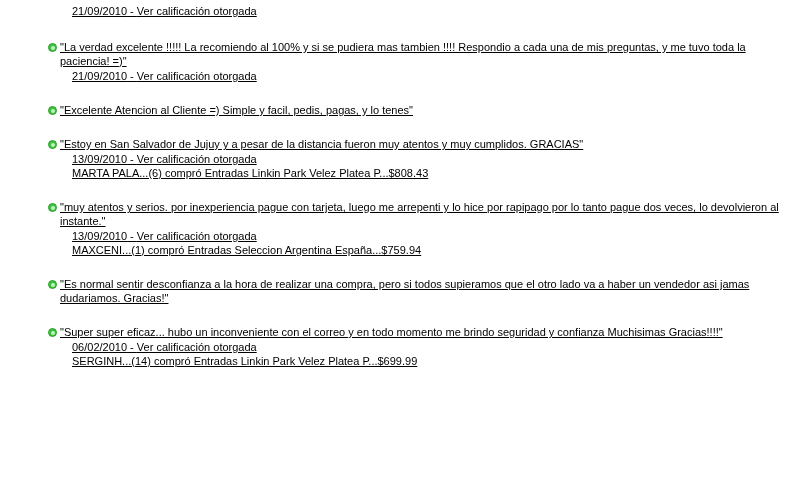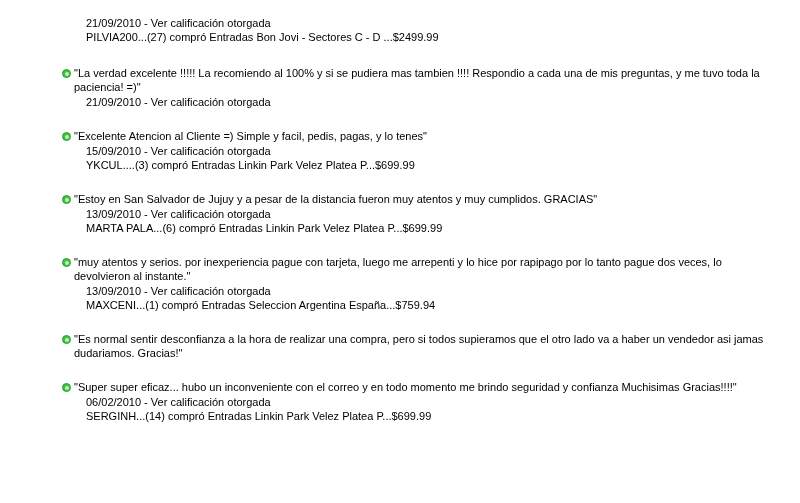--- a/index.html
+++ b/index.html
@@ -10,21 +10,22 @@
   body {
     width: 800px;
     height: 503px;
     font-family: "Liberation Sans", sans-serif;
     color: #000000;
     font-size: 11px;
     overflow: hidden;
   }
   .feedback-list {
     padding: 0;
-    margin: 16px;
+    margin: 2px;
+    text-decoration: underline;
   }
   .feedback-item {
     position: relative;
     padding-left: 58px;
     padding-right: 12px;
     margin-bottom: 13px;
   }
   .feedback-item.first-partial {
     padding-top: 0;
   }
@@ -72,47 +73,42 @@
   }
 </style>
 </head>
 <body>
 
 <div class="feedback-list">
 
   <div class="feedback-item first-partial" style="margin-top:4px;">
     <div class="meta">
       <div class="meta-line"><span>21/09/2010</span><span> - </span><span class="rating-link">Ver calificación otorgada</span></div>
-      <div class="meta-line buyer-line">PILVIA200...(27) compró Entradas Bon Jovi - Sectores C - D ...$2499.99</div>
     </div>
   </div>
 
   <div class="feedback-item" style="margin-top:22px;">
     <span class="bullet"></span>
     <div class="comment">"La verdad excelente !!!!! La recomiendo al 100% y si se pudiera mas tambien !!!! Respondio a cada una de mis preguntas, y me tuvo toda la paciencia! =)"</div>
     <div class="meta">
       <div class="meta-line"><span>21/09/2010</span><span> - </span><span class="rating-link">Ver calificación otorgada</span></div>
     </div>
   </div>
 
   <div class="feedback-item" style="margin-top:20px;">
     <span class="bullet"></span>
     <div class="comment">"Excelente Atencion al Cliente =) Simple y facil, pedis, pagas, y lo tenes"</div>
-    <div class="meta">
-      <div class="meta-line"><span>15/09/2010</span><span> - </span><span class="rating-link">Ver calificación otorgada</span></div>
-      <div class="meta-line buyer-line">YKCUL....(3) compró Entradas Linkin Park Velez Platea P...$699.99</div>
-    </div>
   </div>
 
   <div class="feedback-item" style="margin-top:20px;">
     <span class="bullet"></span>
     <div class="comment">"Estoy en San Salvador de Jujuy y a pesar de la distancia fueron muy atentos y muy cumplidos. GRACIAS"</div>
     <div class="meta">
       <div class="meta-line"><span>13/09/2010</span><span> - </span><span class="rating-link">Ver calificación otorgada</span></div>
-      <div class="meta-line buyer-line">MARTA PALA...(6) compró Entradas Linkin Park Velez Platea P...$699.99</div>
+      <div class="meta-line buyer-line">MARTA PALA...(6) compró Entradas Linkin Park Velez Platea P...$808.43</div>
     </div>
   </div>
 
   <div class="feedback-item" style="margin-top:20px;">
     <span class="bullet"></span>
     <div class="comment">"muy atentos y serios. por inexperiencia pague con tarjeta, luego me arrepenti y lo hice por rapipago por lo tanto pague dos veces, lo devolvieron al instante."</div>
     <div class="meta">
       <div class="meta-line"><span>13/09/2010</span><span> - </span><span class="rating-link">Ver calificación otorgada</span></div>
       <div class="meta-line buyer-line">MAXCENI...(1) compró Entradas Seleccion Argentina España...$759.94</div>
     </div>

